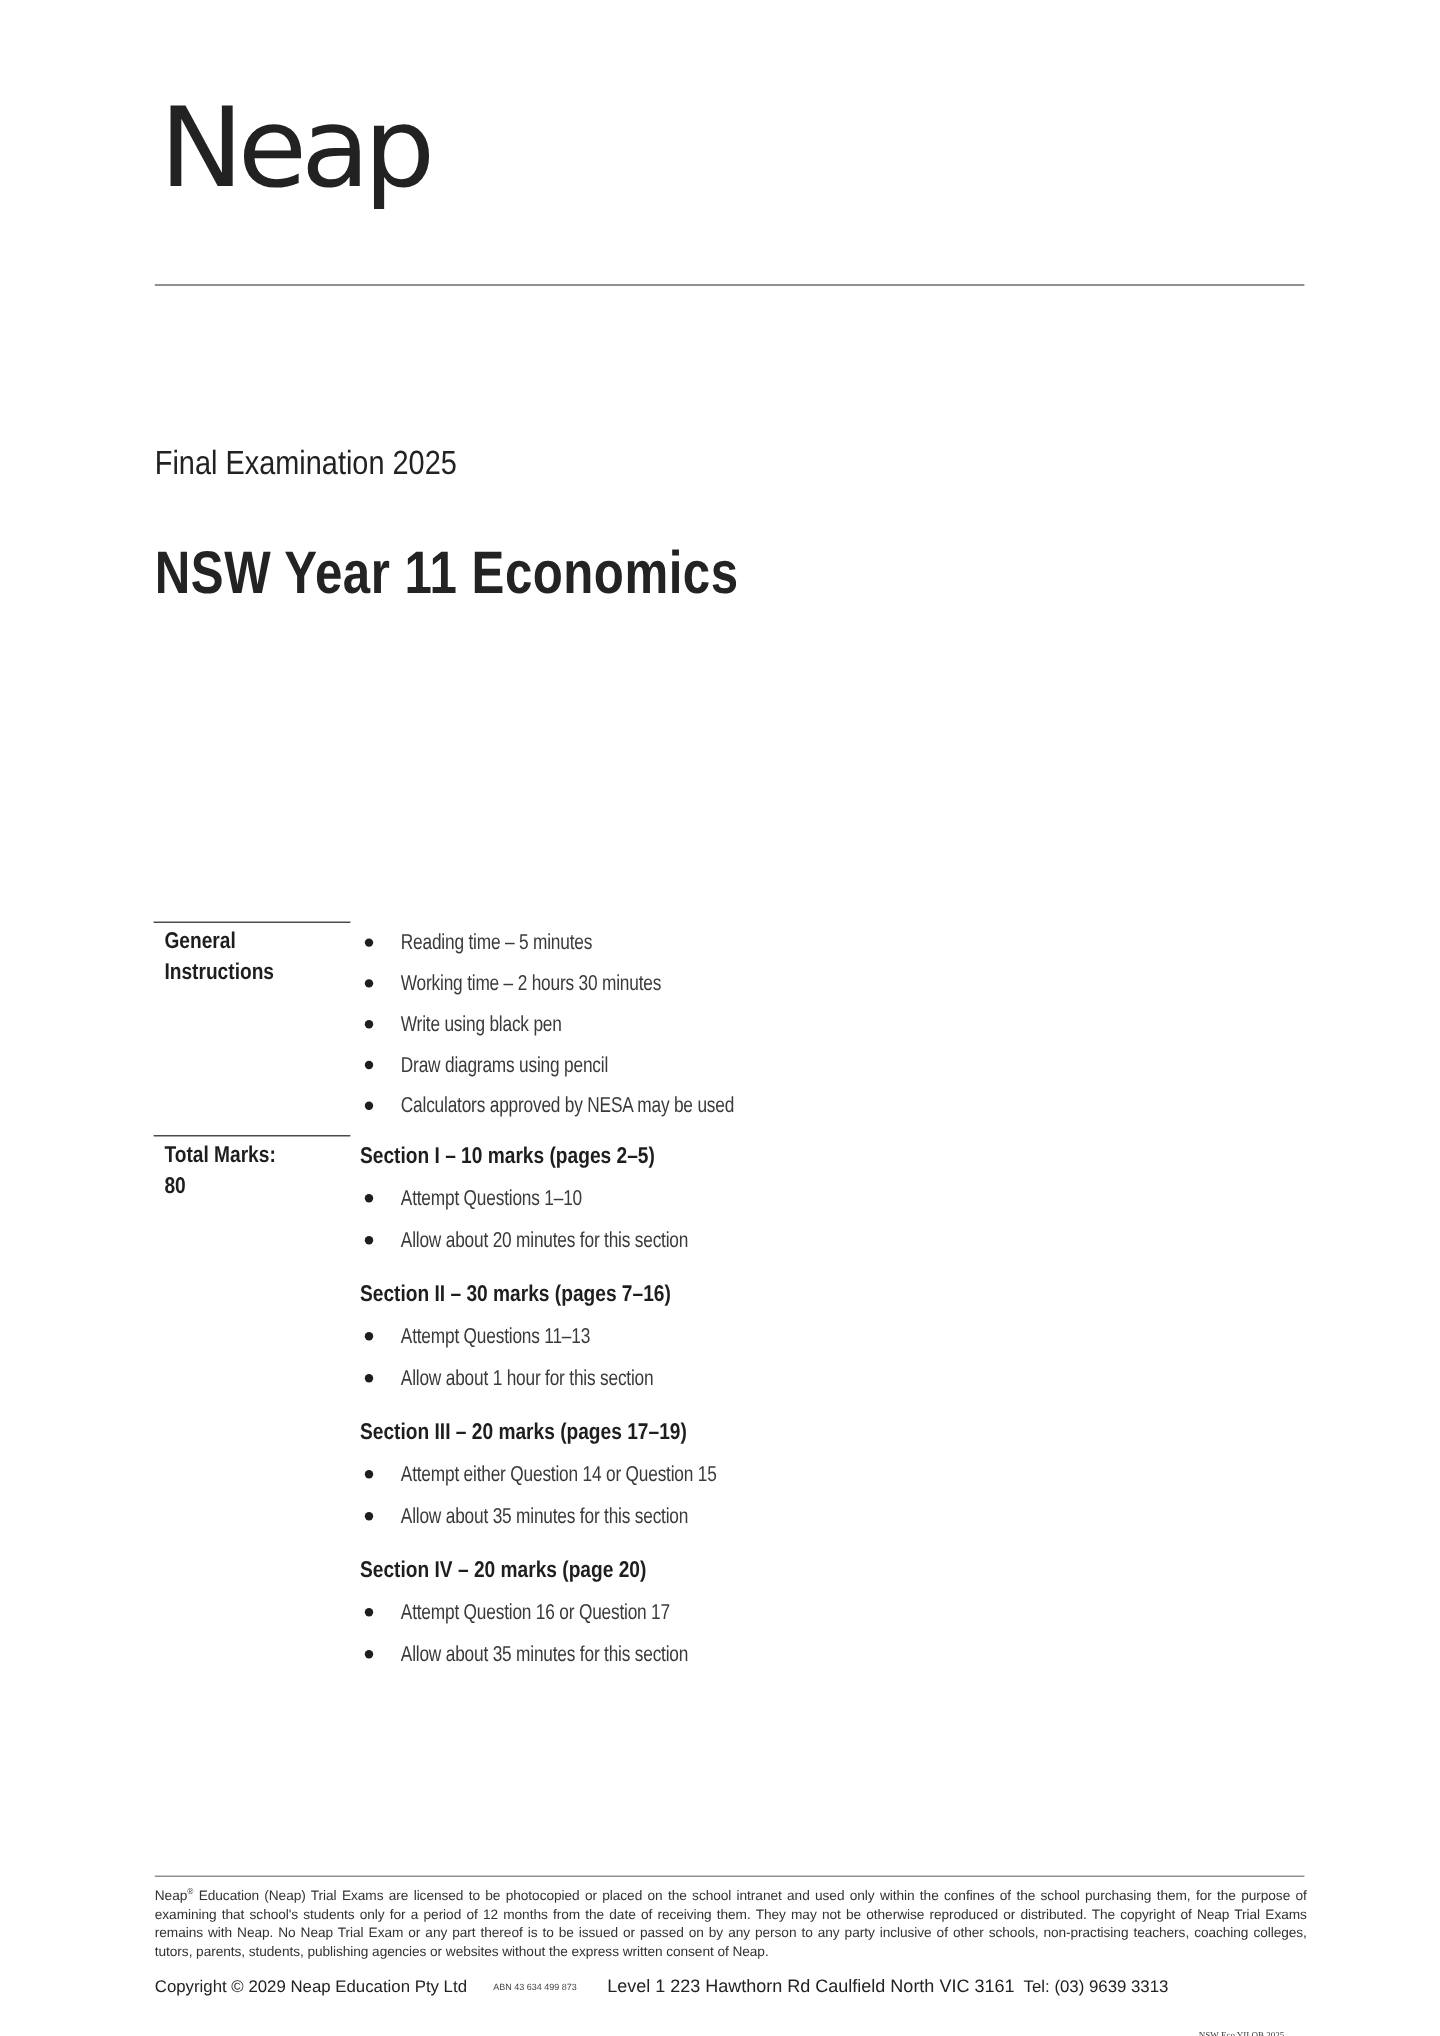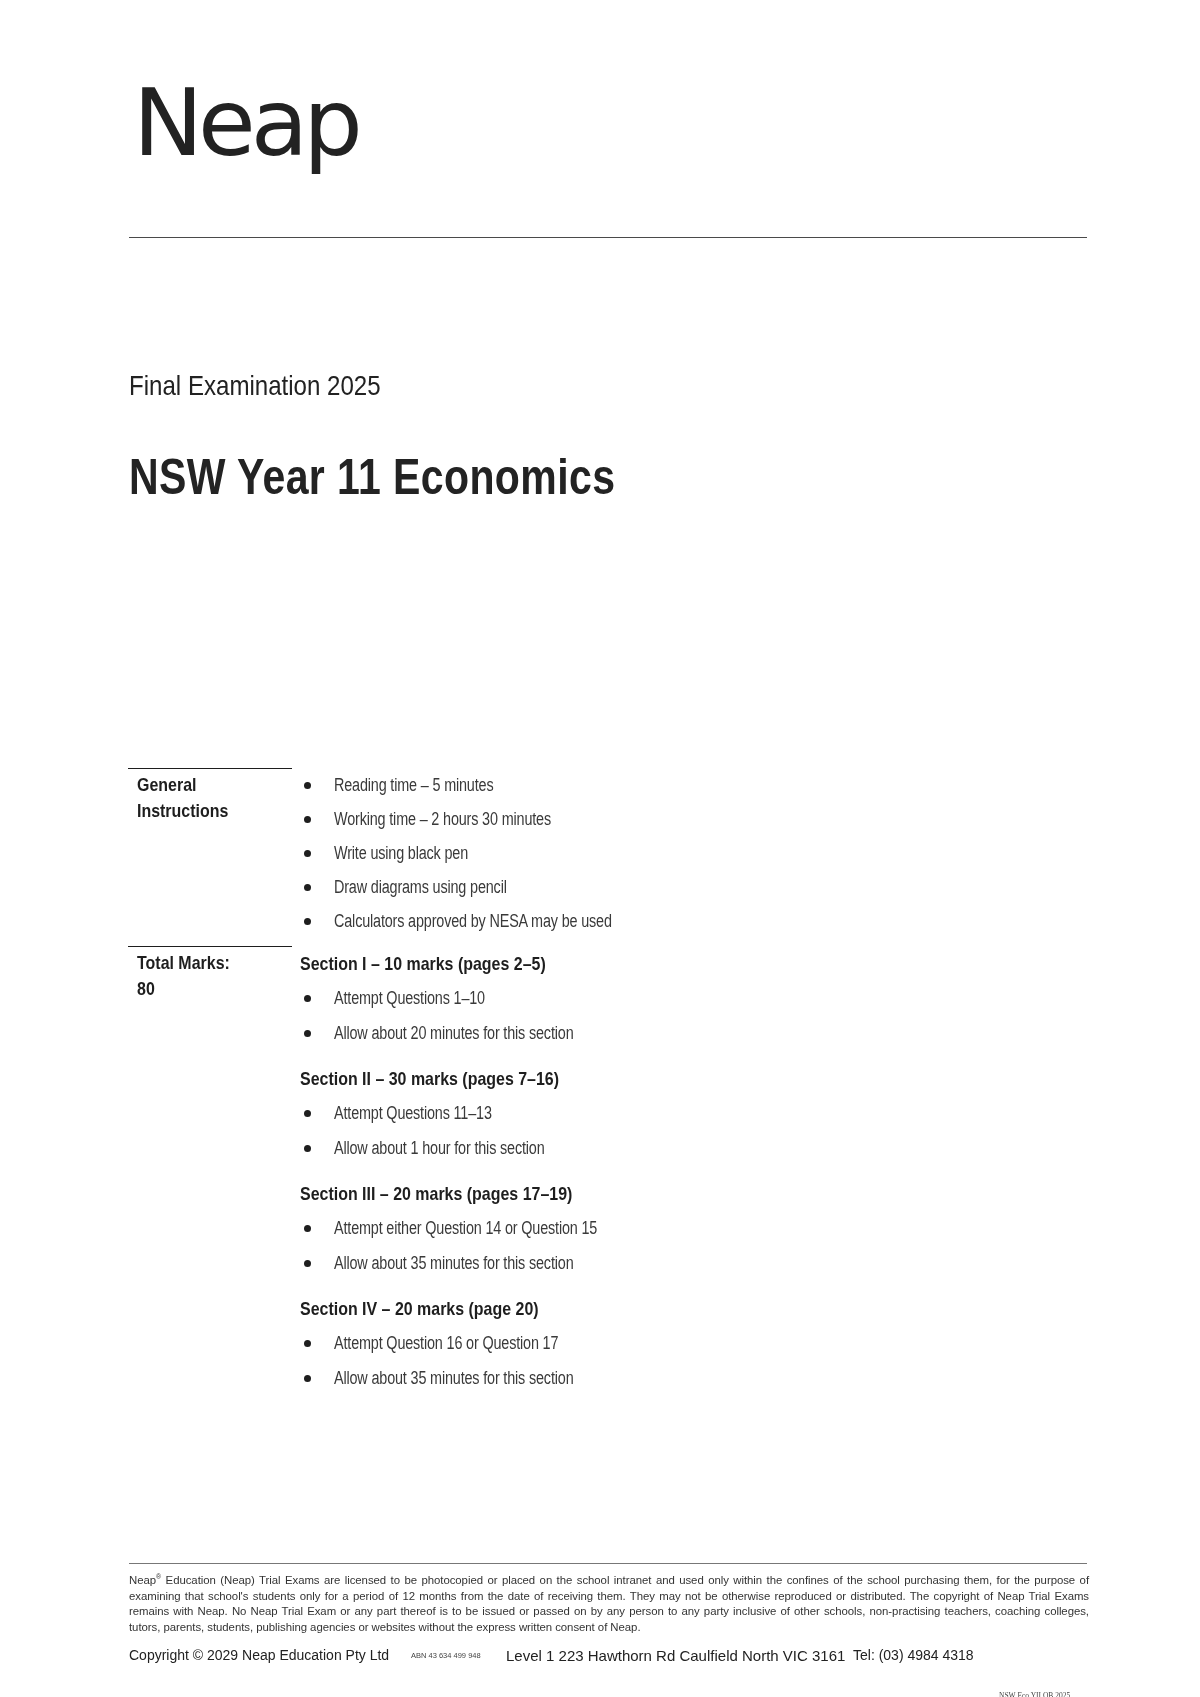--- a/index.html
+++ b/index.html
@@ -260,17 +260,17 @@
     <span class="bullet-dot"></span>
     <span class="bullet-text">Allow about 35 minutes for this section</span>
   </div>
 </div>
 
 <div class="abs footer-rule"></div>
 <div class="abs footer-legal"><span>Neap</span><sup>®</sup><span> Education (Neap) Trial Exams are licensed to be photocopied or placed on the school intranet and used only within the confines of the school purchasing them, for the purpose of examining that school's students only for a period of 12 months from the date of receiving them. They may not be otherwise reproduced or distributed. The copyright of Neap Trial Exams remains with Neap. No Neap Trial Exam or any part thereof is to be issued or passed on by any person to any party inclusive of other schools, non-practising teachers, coaching colleges, tutors, parents, students, publishing agencies or websites without the express written consent of Neap.</span></div>
 
 <div class="abs footer-line">
   <span class="f-copy">Copyright © 2029 Neap Education Pty Ltd</span>
-  <span class="f-abn">ABN 43 634 499 948</span>
+  <span class="f-abn">ABN 43 634 499 873</span>
   <span class="f-addr">Level 1 223 Hawthorn Rd Caulfield North VIC 3161</span>
-  <span class="f-tel">Tel: (03) 4984 4318</span>
+  <span class="f-tel">Tel: (03) 9639 3313</span>
   <span class="f-code">NSW Eco YII QB 2025</span>
 </div>
 
 </body></html>

